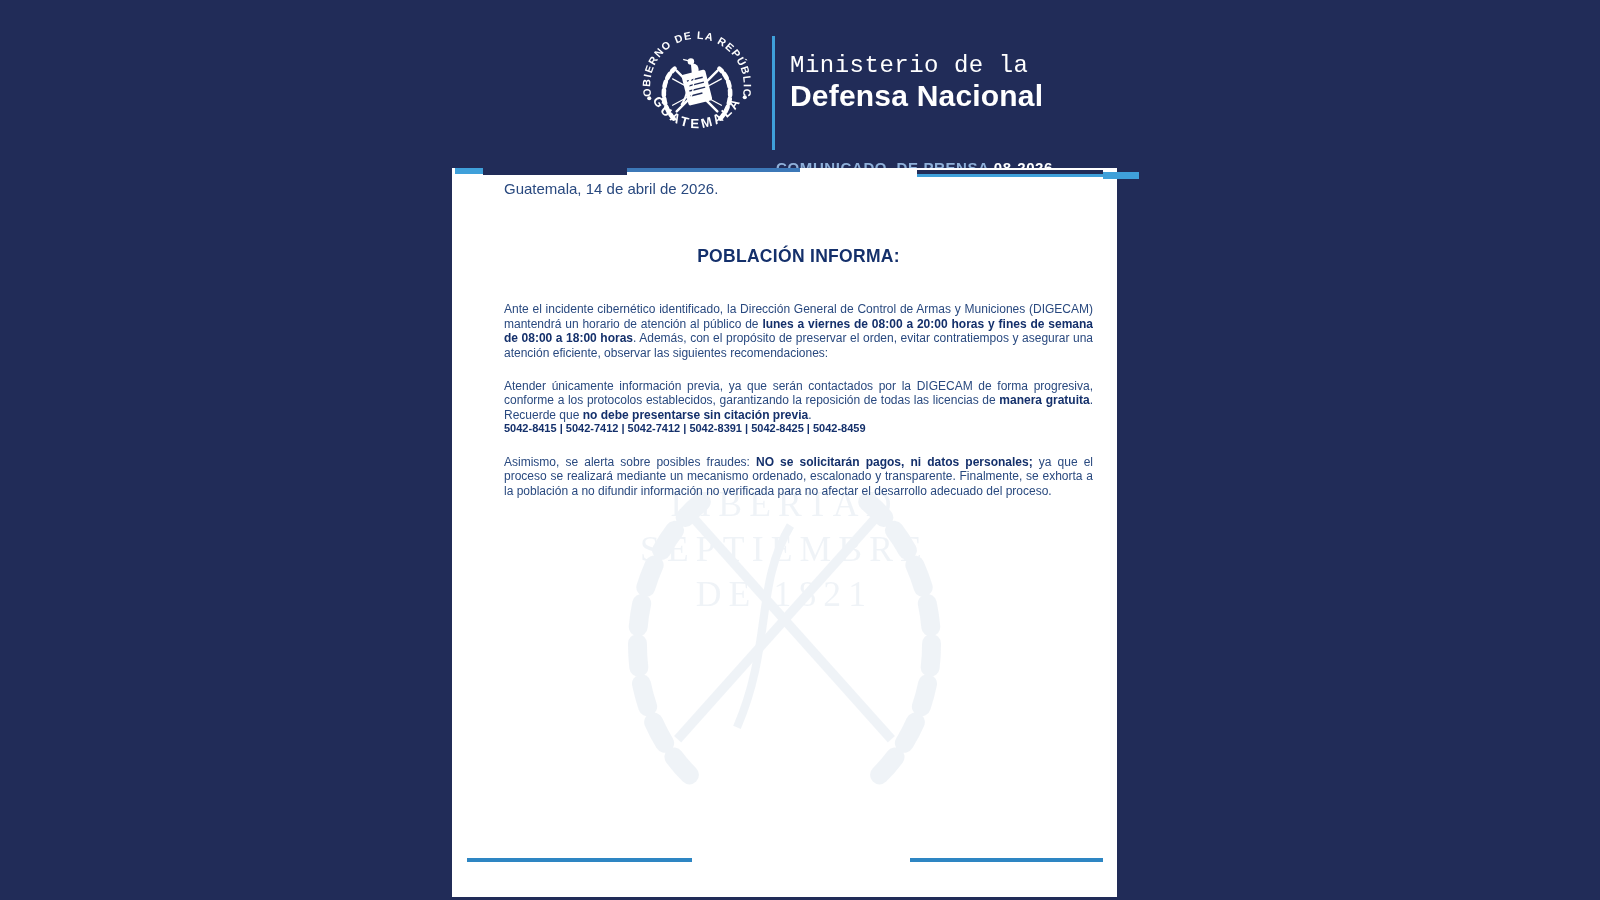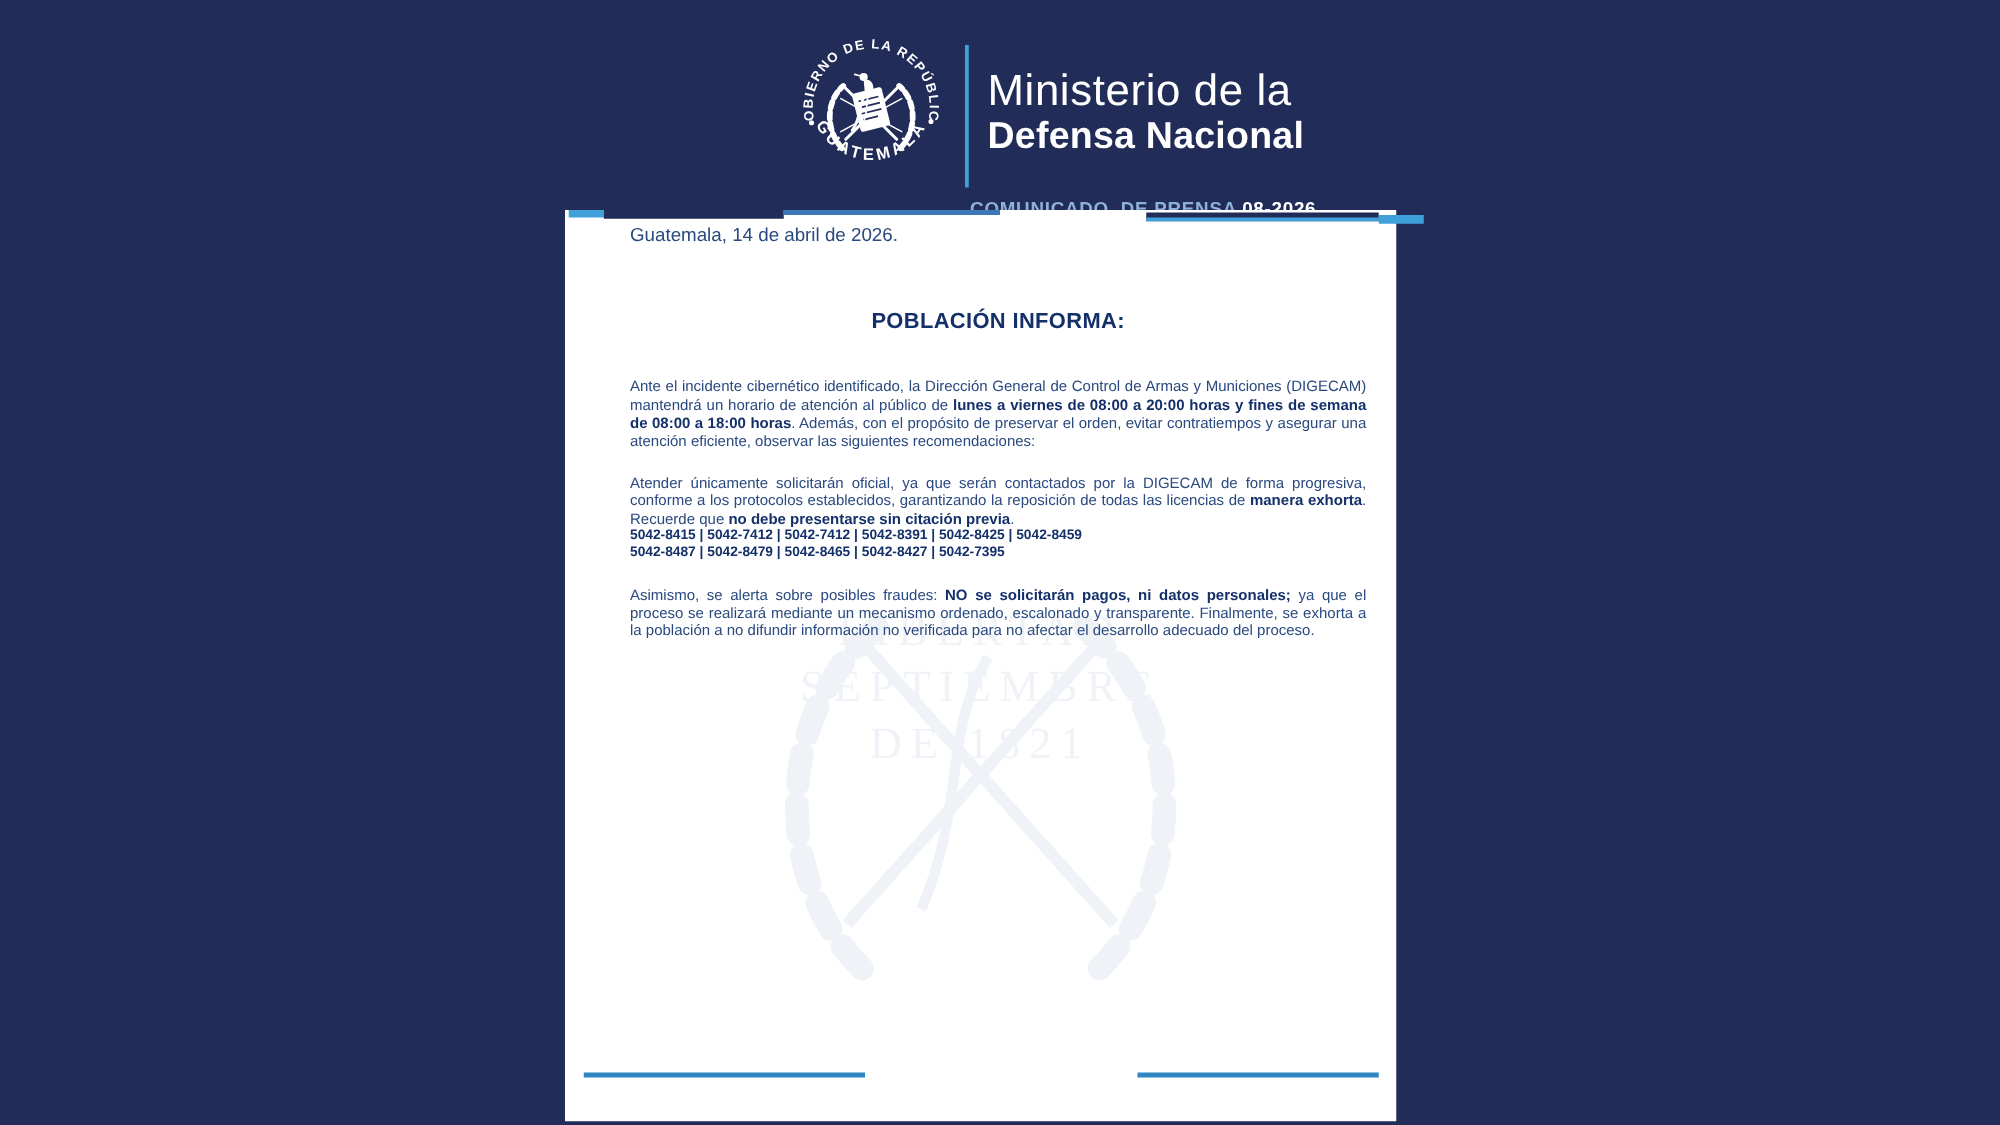--- a/index.html
+++ b/index.html
@@ -9,21 +9,21 @@
   .canvas {
     position:relative; width:1600px; height:900px;
     background:var(--navy,#212c58); overflow:hidden;
   }
 
   
   .brand-header { position:absolute; left:0; top:0; width:1600px; height:168px; }
   .seal-svg { position:absolute; left:636px; top:24px; width:122px; height:122px; }
   .header-divider { position:absolute; left:772px; top:36px; width:3px; height:114px; background:var(--accent,#3fa0da); }
   .ministry-name { position:absolute; left:790px; top:52px; color:#ffffff; }
-  .ministry-line1 { font-size:35px; font-weight:300; letter-spacing:0.5px; line-height:1.18; }
+  .ministry-line1 { font-size:24px; font-weight:300; letter-spacing:0.5px; line-height:1.18;font-family:Liberation Mono, monospace; }
   .ministry-line2 { font-size:30px; font-weight:700; letter-spacing:0.2px; line-height:1.05; }
   .press-release { position:absolute; top:142px; right:547px; font-size:15px; font-weight:700; letter-spacing:0.6px; white-space:pre; }
   .press-release .pr-label { color:var(--com-label,#8fb0d9); }
   .press-release .pr-number { color:#ffffff; }
 
   
   .page {
     position:absolute; left:452px; top:168px; width:665px; height:729px;
     background:#ffffff;
   }
@@ -141,24 +141,23 @@
 
     <div class="content">
       <div class="date-line">Guatemala, 14 de abril de 2026.</div>
 
       <div class="doc-title">
         <div>POBLACIÓN INFORMA:</div>
       </div>
 
       <div id="blocks">
           <p class="para"><span>Ante el incidente cibernético identificado, la Dirección General de Control de Armas y Municiones (DIGECAM) mantendrá un horario de atención al público de </span><b>lunes a viernes de 08:00 a 20:00 horas y fines de semana de 08:00 a 18:00 horas</b><span>. Además, con el propósito de preservar el orden, evitar contratiempos y asegurar una atención eficiente, observar las siguientes recomendaciones:</span></p>
-          <p class="para"><span>Atender únicamente solicitarán oficial, ya que serán contactados por la DIGECAM de forma progresiva, conforme a los protocolos establecidos, garantizando la reposición de todas las licencias de </span><b>manera exhorta</b><span>. Recuerde que </span><b>no debe presentarse sin citación previa</b><span>.</span></p>
+          <p class="para"><span>Atender únicamente información previa, ya que serán contactados por la DIGECAM de forma progresiva, conforme a los protocolos establecidos, garantizando la reposición de todas las licencias de </span><b>manera gratuita</b><span>. Recuerde que </span><b>no debe presentarse sin citación previa</b><span>.</span></p>
           <div class="phones">
             <div>5042-8415 | 5042-7412 | 5042-7412 | 5042-8391 | 5042-8425 | 5042-8459</div>
-            <div>5042-8487 | 5042-8479 | 5042-8465 | 5042-8427 | 5042-7395</div>
           </div>
           <p class="para"><span>Asimismo, se alerta sobre posibles fraudes: </span><b>NO se solicitarán pagos, ni datos personales;</b><span> ya que el proceso se realizará mediante un mecanismo ordenado, escalonado y transparente. Finalmente, se exhorta a la población a no difundir información no verificada para no afectar el desarrollo adecuado del proceso.</span></p>
         </div>
     </div>
 
     <div class="rule rule-left"></div>
     <div class="rule rule-right"></div>
   </div>
 
 </div>

